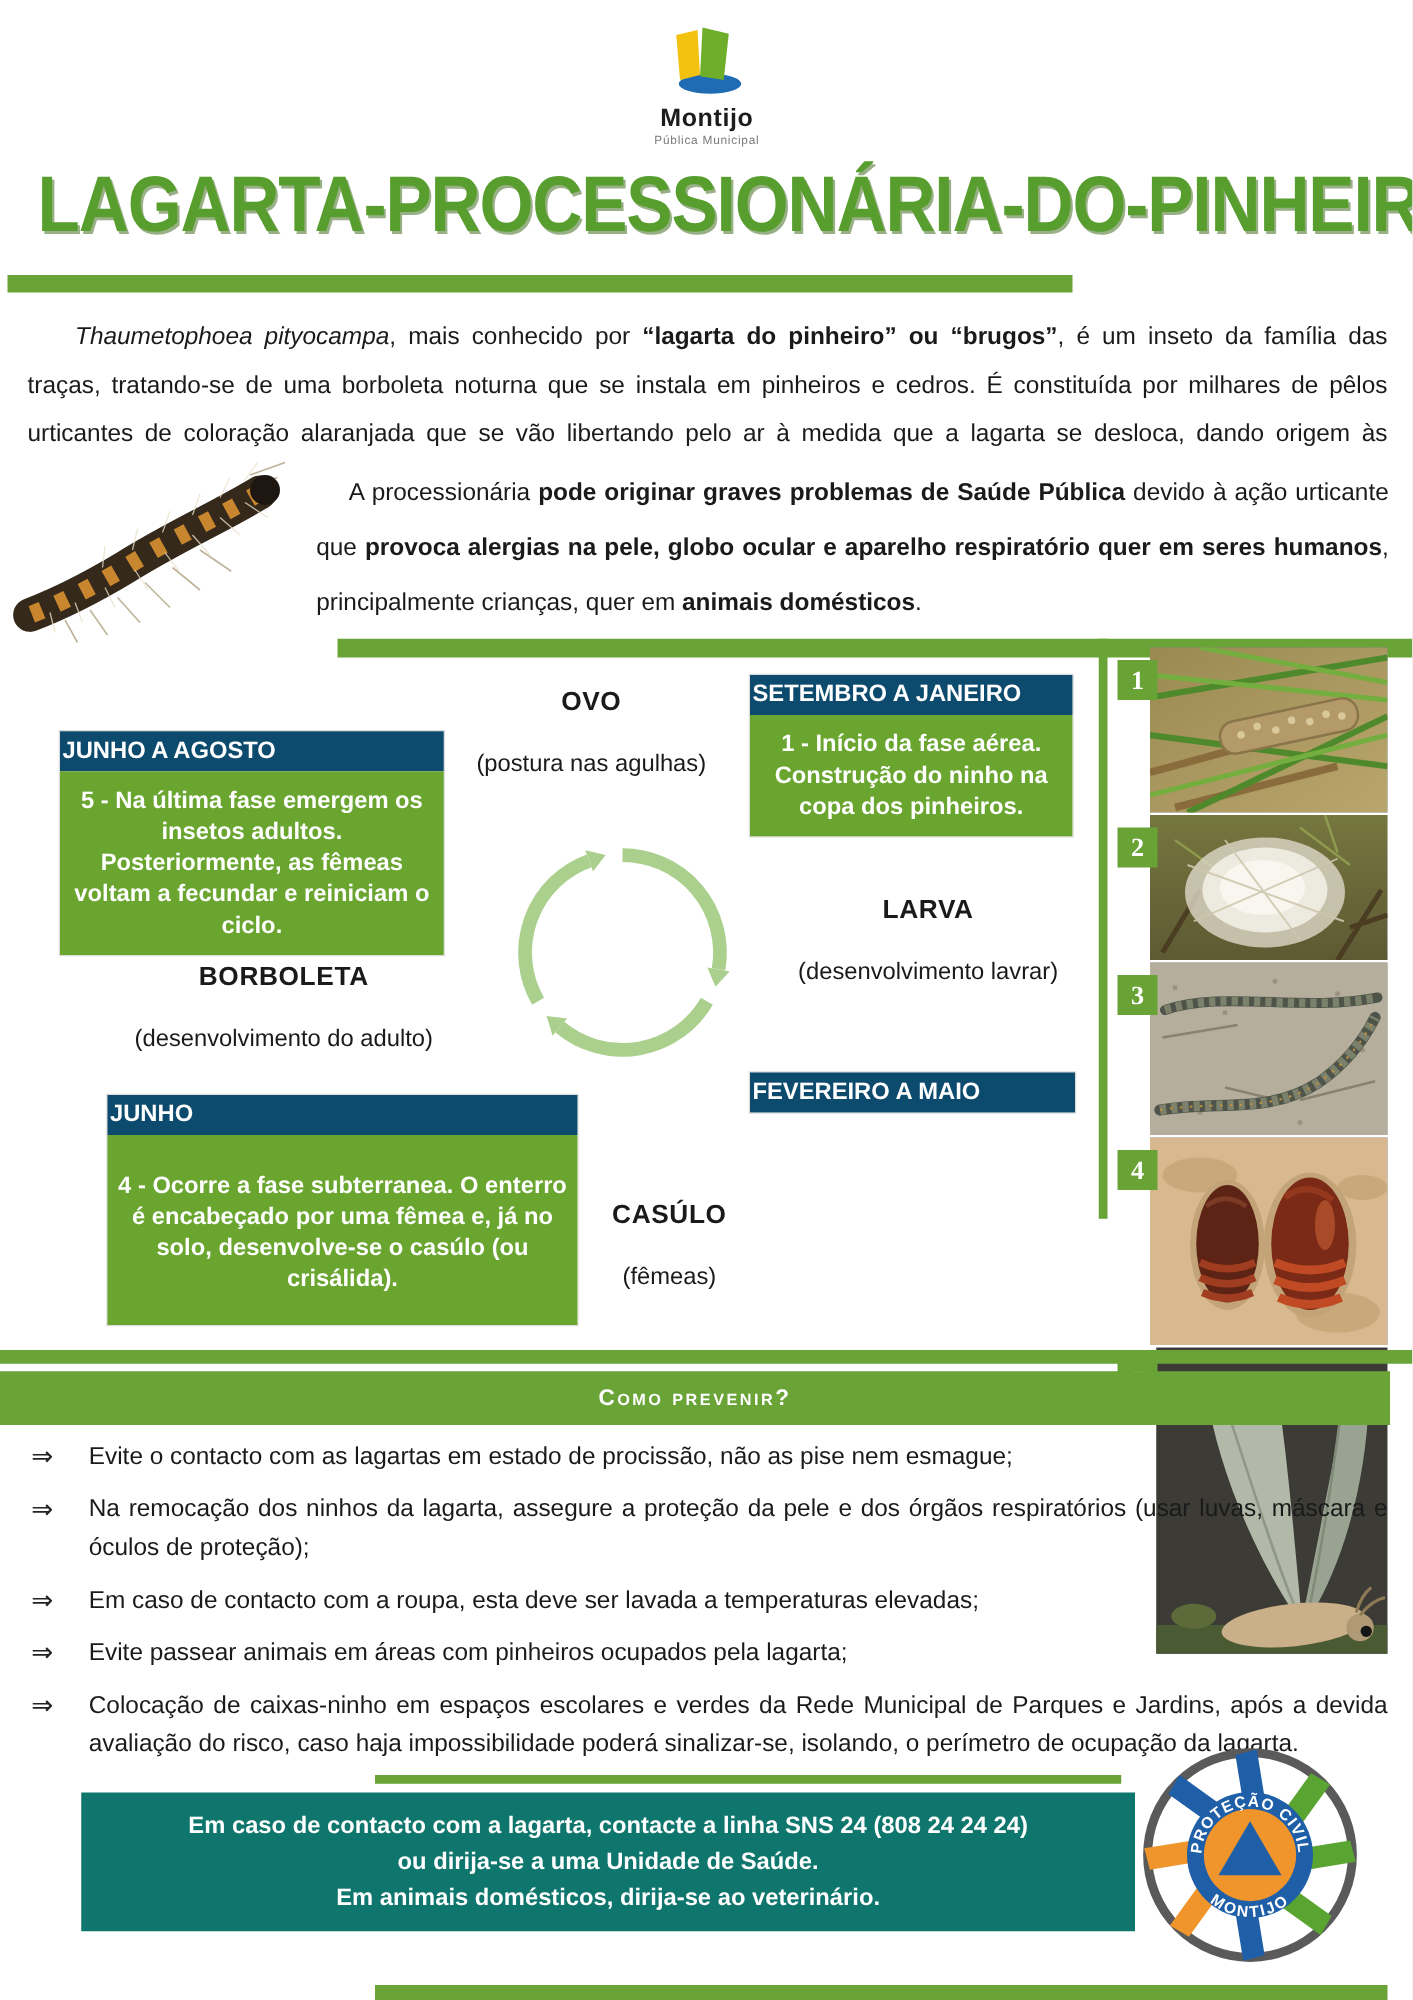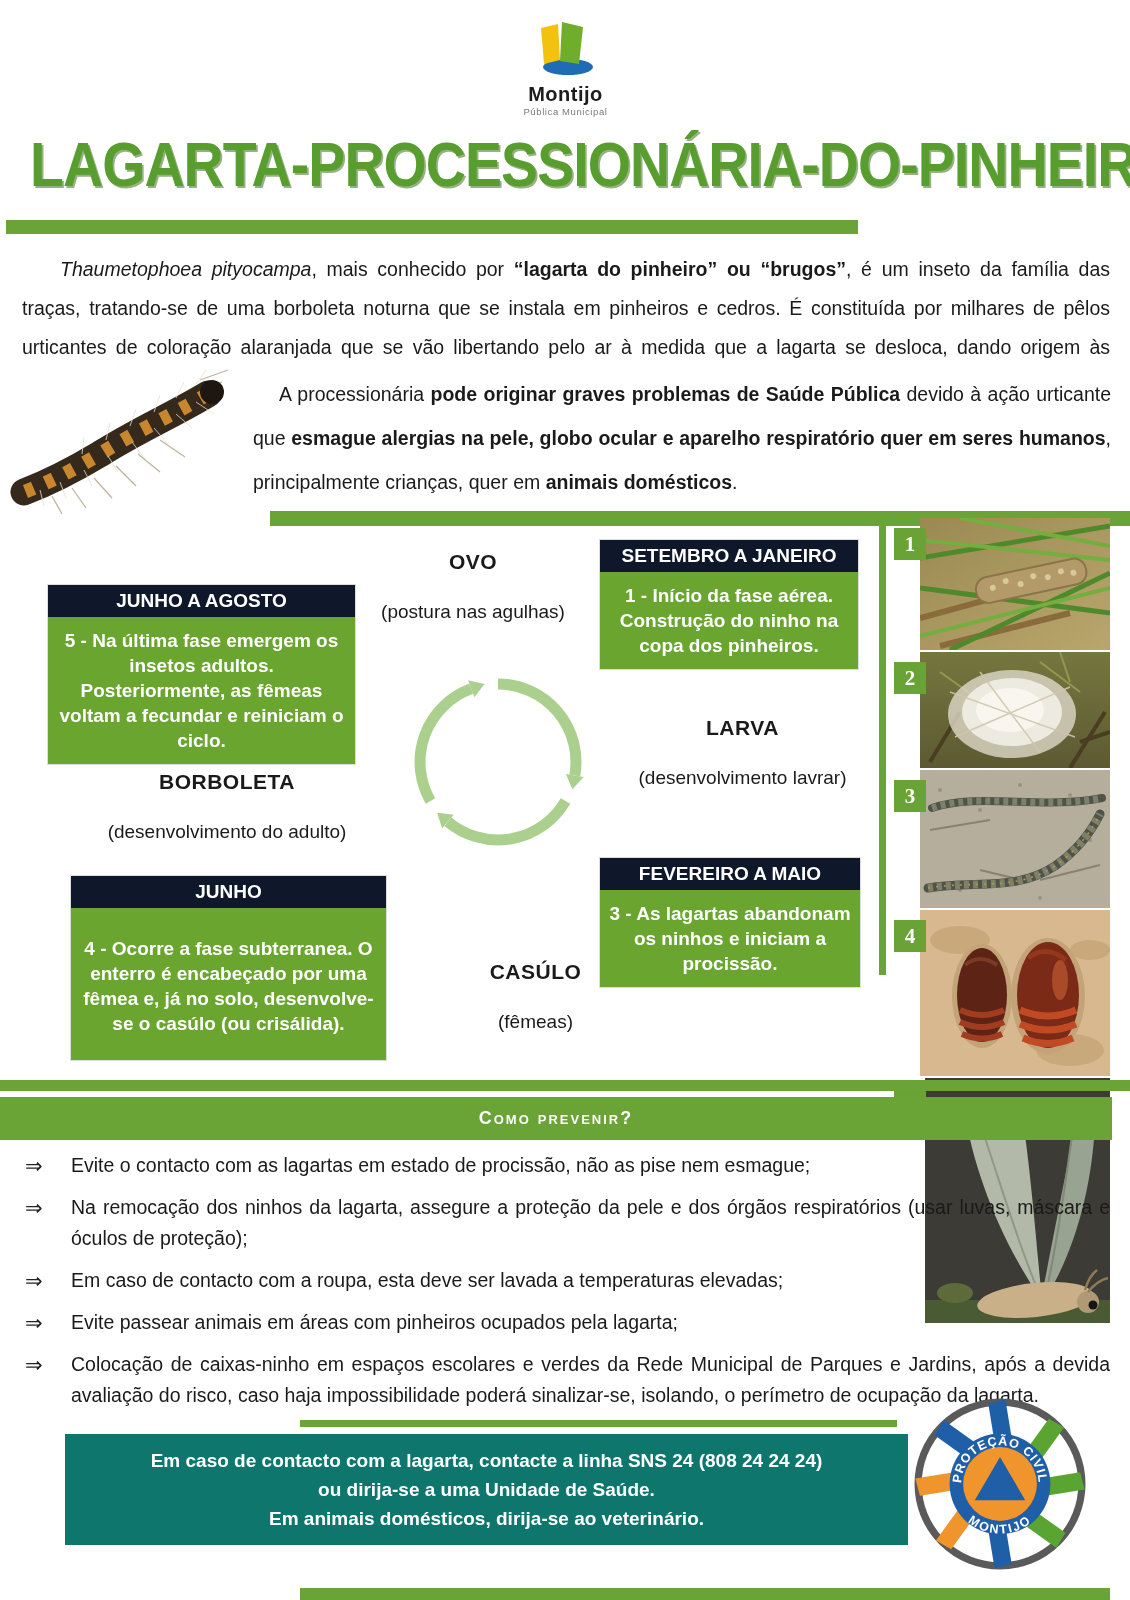--- a/index.html
+++ b/index.html
@@ -30,25 +30,25 @@
   .photo{position:absolute;left:920px;width:190px;overflow:hidden;background:#888;}
   .badge{position:absolute;left:894px;width:32px;height:32px;background:#69a336;color:#fff;
          font-family:"Liberation Serif",serif;font-size:21px;font-weight:bold;
          display:flex;align-items:center;justify-content:center;}
 
   
   #caterpillar{left:0;top:362px;width:240px;height:165px;}
 
   
   .mbox{position:absolute;box-shadow:0 0 0 1px rgba(120,120,120,.25);}
-  .mbox .hd{background:#0f172a;color:#fff;font-weight:bold;text-align:center;font-size:19px;padding:5px 2px;}
+  .mbox .hd{background:#0c4a6e;color:#fff;font-weight:bold;text-align:left;font-size:19px;padding:5px 2px;}
   .mbox .bd{background:#69a52f;color:#fff;font-weight:bold;text-align:center;font-size:19px;line-height:25px;padding:11px 8px;}
   #box-julho{left:48px;top:585px;width:307px;}
   #box-setembro{left:600px;top:540px;width:258px;}
-  #box-junho{left:71px;top:876px;width:315px;}
+  #box-junho{left:86px;top:876px;width:376px;}
   #box-junho .bd{padding-top:28px;padding-bottom:24px;}
   #box-fevereiro{left:600px;top:858px;width:260px;}
 
   
   .stage{position:absolute;text-align:center;}
   .stage .big{font-weight:bold;font-size:21px;letter-spacing:.5px;}
   .stage .sub{font-size:19px;margin-top:27px;}
   #st-ovo{left:358px;top:550px;width:230px;}
   #st-larva{left:620px;top:716px;width:245px;}
   #st-borboleta{left:96px;top:770px;width:262px;}
@@ -130,41 +130,40 @@
       <line x1="196" y1="22" x2="206" y2="8"></line>
         <line x1="176" y1="36" x2="184" y2="20"></line>
       <line x1="154" y1="50" x2="160" y2="33"></line>
         <line x1="130" y1="64" x2="136" y2="47"></line>
       <line x1="106" y1="78" x2="110" y2="61"></line>
         <line x1="82" y1="92" x2="84" y2="75"></line>
     </g>
   </svg>
 
   <p class="abs" id="impact" style="margin:0;">
-    <span>A processionária </span><span class="b">pode originar graves problemas de Saúde Pública</span><span> devido à ação urticante que </span><span class="b">esmague alergias na pele, globo ocular e aparelho respiratório quer em seres humanos</span><span>, principalmente crianças, quer em </span><span class="b">animais domésticos</span><span>.</span>
+    <span>A processionária </span><span class="b">pode originar graves problemas de Saúde Pública</span><span> devido à ação urticante que </span><span class="b">provoca alergias na pele, globo ocular e aparelho respiratório quer em seres humanos</span><span>, principalmente crianças, quer em </span><span class="b">animais domésticos</span><span>.</span>
   </p>
 
   <div class="abs gbar" id="bar-mid"></div>
   <div class="abs gbar" id="vbar"></div>
 
   <div class="mbox" id="box-julho">
     <div class="hd">JUNHO A AGOSTO</div>
     <div class="bd">5 - Na última fase emergem os insetos adultos. Posteriormente, as fêmeas voltam a fecundar e reiniciam o ciclo.</div>
   </div>
   <div class="mbox" id="box-setembro">
     <div class="hd">SETEMBRO A JANEIRO</div>
     <div class="bd">1 - Início da fase aérea. Construção do ninho na copa dos pinheiros.</div>
   </div>
   <div class="mbox" id="box-junho">
     <div class="hd">JUNHO</div>
     <div class="bd">4 - Ocorre a fase subterranea. O enterro é encabeçado por uma fêmea e, já no solo, desenvolve-se o casúlo (ou crisálida).</div>
   </div>
   <div class="mbox" id="box-fevereiro">
     <div class="hd">FEVEREIRO A MAIO</div>
-    <div class="bd">3 - As lagartas abandonam os ninhos e iniciam a procissão.</div>
   </div>
 
   <div class="stage" id="st-ovo">
     <div class="big">OVO</div>
     <div class="sub">(postura nas agulhas)</div>
   </div>
   <div class="stage" id="st-larva">
     <div class="big">LARVA</div>
     <div class="sub">(desenvolvimento lavrar)</div>
   </div>

